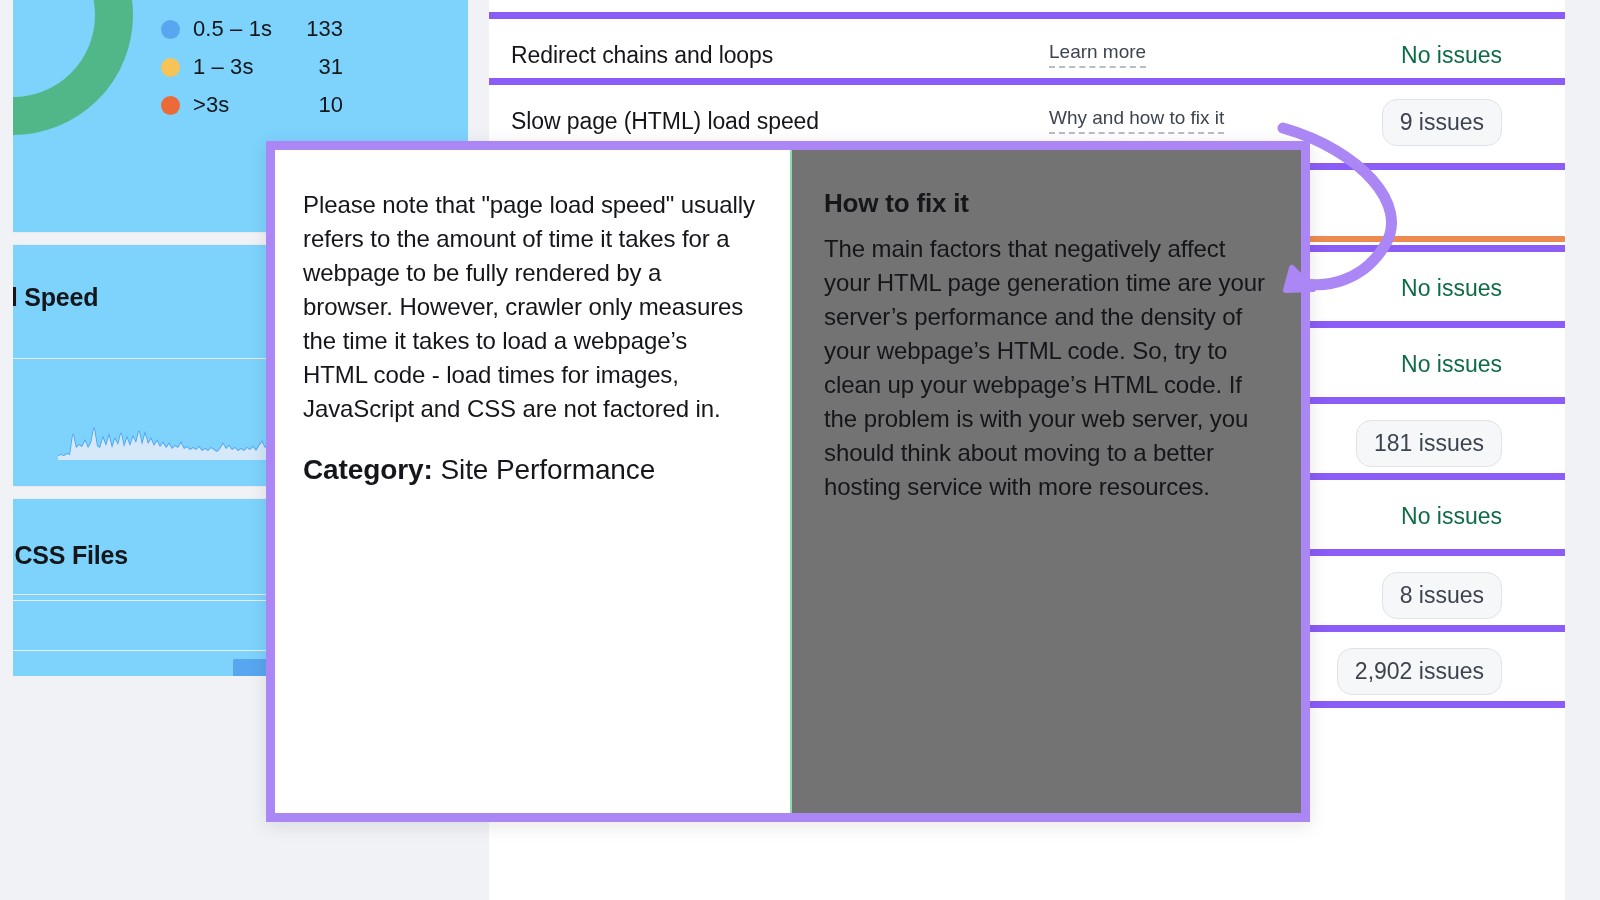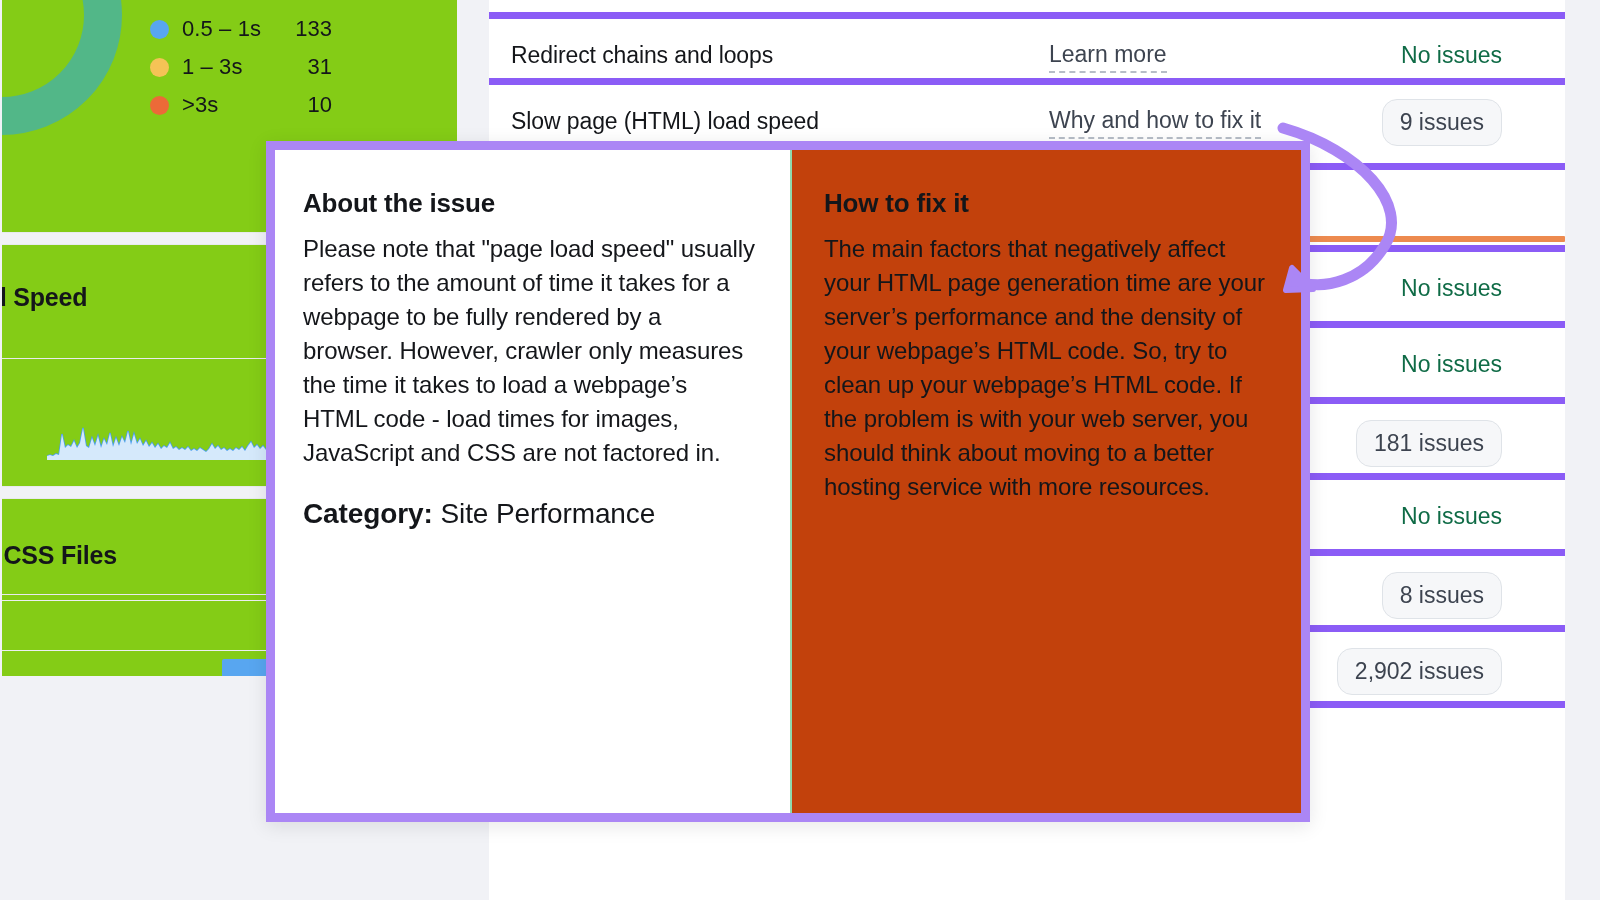--- a/index.html
+++ b/index.html
@@ -15,25 +15,25 @@
   #root {
     position: relative;
     width: 1600px;
     height: 900px;
     background: #f1f2f6;
   }
 
   
   .left-panel {
     position: absolute;
-    left: 2px;
+    left: 13px;
     top: 0;
     width: 455px;
     height: 676px;
-    background: #84cc16;
+    background: #7dd3fc;
     overflow: hidden;
   }
 
   .card-divider {
     position: absolute;
     left: 0;
     width: 455px;
     height: 1px;
     background: #e8eaee;
   }
@@ -164,21 +164,21 @@
     position: absolute;
     left: 22px;
     font-size: 23px;
     color: #14161a;
     white-space: nowrap;
     letter-spacing: -0.1px;
   }
   .tcell-link {
     position: absolute;
     left: 560px;
-    font-size: 23px;
+    font-size: 19px;
     color: #3d4450;
     white-space: nowrap;
     border-bottom: 2px dashed #b6bdc7;
     padding-bottom: 3px;
     cursor: pointer;
   }
   .tcell-status {
     position: absolute;
     right: 63px;
     font-size: 23px;
@@ -224,21 +224,21 @@
   .tt-left {
     width: 517px;
     box-sizing: border-box;
     background: #ffffff;
     padding: 38px 34px 0 28px;
     border-right: 2px solid #8fd9ad;
   }
   .tt-right {
     flex: 1;
     box-sizing: border-box;
-    background: #c2410c;
+    background: #737373;
     padding: 38px 34px 0 32px;
   }
   .tt-heading {
     font-size: 26px;
     font-weight: bold;
     color: #14161a;
     margin: 0 0 13px 0;
     letter-spacing: -0.2px;
   }
   .tt-para {
@@ -371,21 +371,20 @@
       <div class="badge" style="top:16px">2,902 issues</div>
     </div>
 
     <div class="trow" style="top:701px; height:76px"></div>
   </div>
 
   <div class="orange-rule"></div>
 
   <div class="tooltip">
     <div class="tt-left">
-      <div class="tt-heading">About the issue</div>
       <p class="tt-para">Please note that "page load speed" usually refers to the amount of time it takes for a webpage to be fully rendered by a browser. However, crawler only measures the time it takes to load a webpage’s HTML code - load times for images, JavaScript and CSS are not factored in.</p>
       <div class="tt-category">
         <b>Category:</b>
         <span>Site Performance</span>
       </div>
     </div>
     <div class="tt-right">
       <div class="tt-heading">How to fix it</div>
       <p class="tt-para">The main factors that negatively affect your HTML page generation time are your server’s performance and the density of your webpage’s HTML code. So, try to clean up your webpage’s HTML code. If the problem is with your web server, you should think about moving to a better hosting service with more resources.</p>
     </div>

